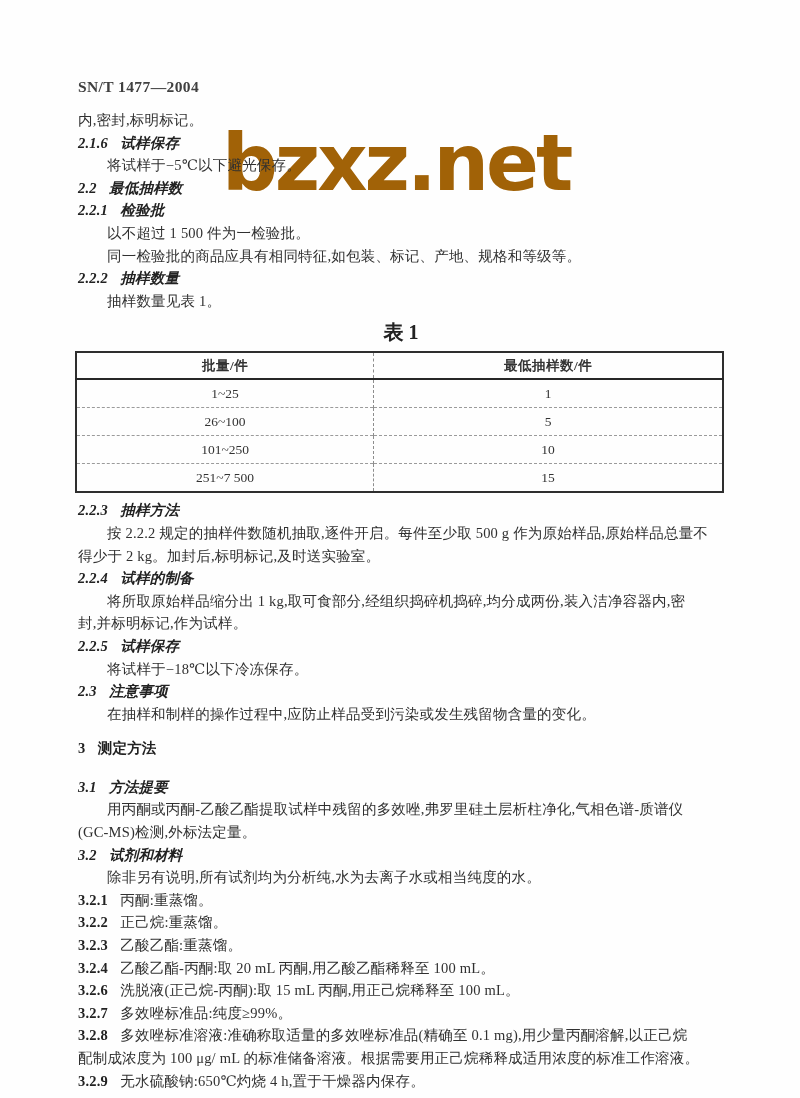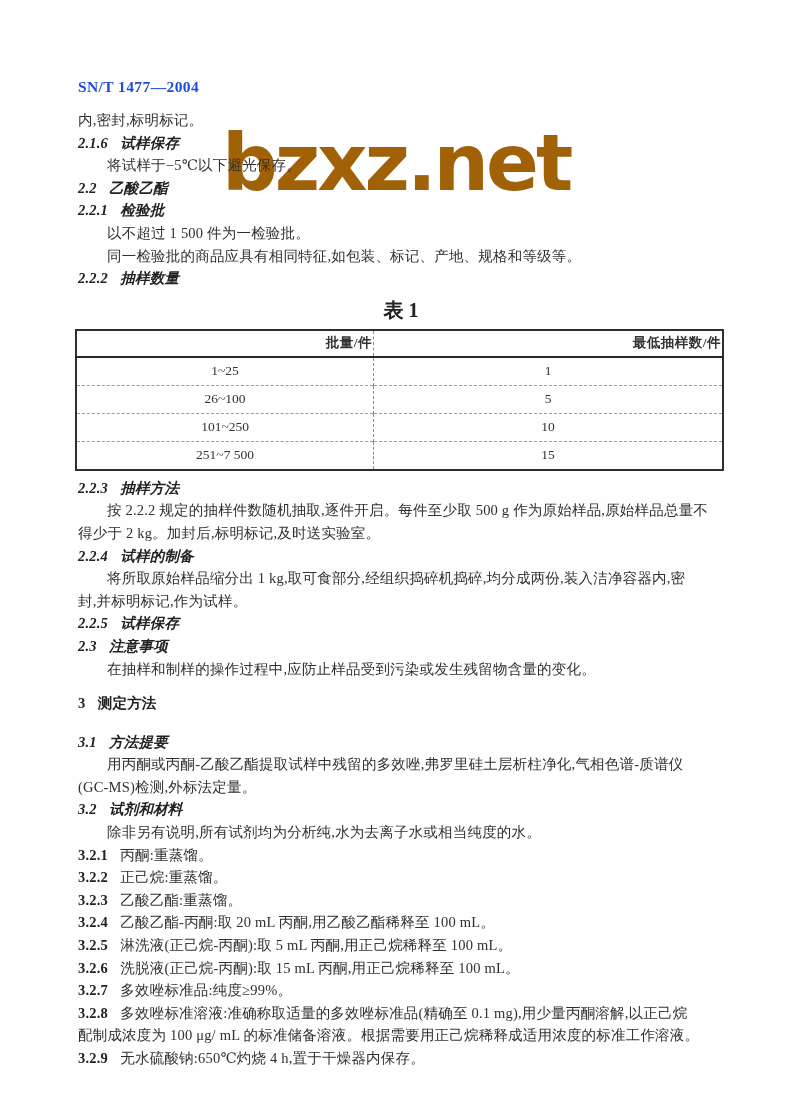--- a/index.html
+++ b/index.html
@@ -26,21 +26,21 @@
     letter-spacing:-3px;
     color:#a16207;
     z-index:0;
     user-select:none;
   }
   .content{position:relative;z-index:1;}
   .doc-number{
     font-weight:bold;
     font-size:15.5px;
     letter-spacing:.4px;
-    color:#1d4ed8;
+    color:#404040;
     margin-bottom:13px;
   }
   .line{
     font-size:14.5px;
     line-height:22.6px;
     letter-spacing:.2px;
     white-space:pre-wrap;
   }
   .line.h{font-weight:bold;color:#222;font-style:italic;}
   .line.c{font-weight:bold;color:#222;margin:12px 0 16px 0;}
@@ -59,21 +59,21 @@
     border-collapse:collapse;
     border:2px solid #2e2e2e;
     font-size:13.5px;
     color:#333;
     margin-bottom:6px;
   }
   table.sampling th{
     font-weight:600;
     height:23px;
     border-bottom:2.4px solid #272727;
-    text-align:right;
+    text-align:center;
     letter-spacing:.5px;
   }
   table.sampling td{
     height:25px;
     text-align:center;
     border-top:1px dashed #9b9b9b;
     font-family:Liberation Serif, serif;
   }
   table.sampling th:first-child,
   table.sampling td:first-child{
@@ -87,25 +87,26 @@
 <div class="page">
   <div class="watermark">bzxz.net</div>
 
   <div class="content">
     <div class="doc-number">SN/T 1477—2004</div>
 
     <div id="content-top">
         <div class="line w"><span>内,密封,标明标记。</span></div>
         <div class="line h"><span class="num">2.1.6</span><span>试样保存</span></div>
         <div class="line p"><span>将试样于−5℃以下避光保存。</span></div>
-        <div class="line h"><span class="num">2.2</span><span>乙酸乙酯</span></div>
+        <div class="line h"><span class="num">2.2</span><span>最低抽样数</span></div>
         <div class="line h"><span class="num">2.2.1</span><span>检验批</span></div>
         <div class="line p"><span>以不超过 1 500 件为一检验批。</span></div>
         <div class="line p"><span>同一检验批的商品应具有相同特征,如包装、标记、产地、规格和等级等。</span></div>
         <div class="line h"><span class="num">2.2.2</span><span>抽样数量</span></div>
+        <div class="line p"><span>抽样数量见表 1。</span></div>
       </div>
 
     <div class="table-caption">表 1</div>
 
     <table class="sampling">
       <thead>
         <tr id="table-head-row">
             <th>批量/件</th>
             <th>最低抽样数/件</th>
           </tr>
@@ -131,33 +132,33 @@
     </table>
 
     <div id="content-bottom">
         <div class="line h"><span class="num">2.2.3</span><span>抽样方法</span></div>
         <div class="line p"><span>按 2.2.2 规定的抽样件数随机抽取,逐件开启。每件至少取 500 g 作为原始样品,原始样品总量不</span></div>
         <div class="line w"><span>得少于 2 kg。加封后,标明标记,及时送实验室。</span></div>
         <div class="line h"><span class="num">2.2.4</span><span>试样的制备</span></div>
         <div class="line p"><span>将所取原始样品缩分出 1 kg,取可食部分,经组织捣碎机捣碎,均分成两份,装入洁净容器内,密</span></div>
         <div class="line w"><span>封,并标明标记,作为试样。</span></div>
         <div class="line h"><span class="num">2.2.5</span><span>试样保存</span></div>
+        <div class="line p"><span>将试样于−18℃以下冷冻保存。</span></div>
         <div class="line h"><span class="num">2.3</span><span>注意事项</span></div>
         <div class="line p"><span>在抽样和制样的操作过程中,应防止样品受到污染或发生残留物含量的变化。</span></div>
         <div class="line c"><span class="num">3</span><span>测定方法</span></div>
         <div class="line h"><span class="num">3.1</span><span>方法提要</span></div>
         <div class="line p"><span>用丙酮或丙酮-乙酸乙酯提取试样中残留的多效唑,弗罗里硅土层析柱净化,气相色谱-质谱仪</span></div>
         <div class="line w"><span>(GC-MS)检测,外标法定量。</span></div>
         <div class="line h"><span class="num">3.2</span><span>试剂和材料</span></div>
         <div class="line p"><span>除非另有说明,所有试剂均为分析纯,水为去离子水或相当纯度的水。</span></div>
         <div class="line n"><span class="num">3.2.1</span><span>丙酮:重蒸馏。</span></div>
         <div class="line n"><span class="num">3.2.2</span><span>正己烷:重蒸馏。</span></div>
         <div class="line n"><span class="num">3.2.3</span><span>乙酸乙酯:重蒸馏。</span></div>
         <div class="line n"><span class="num">3.2.4</span><span>乙酸乙酯-丙酮:取 20 mL 丙酮,用乙酸乙酯稀释至 100 mL。</span></div>
-        <div class="line n"><span class="num">3.2.5</span><span>淋洗液(正己烷-丙酮):取 5 mL 丙酮,用正己烷稀释至 100 mL。</span></div>
         <div class="line n"><span class="num">3.2.6</span><span>洗脱液(正己烷-丙酮):取 15 mL 丙酮,用正己烷稀释至 100 mL。</span></div>
         <div class="line n"><span class="num">3.2.7</span><span>多效唑标准品:纯度≥99%。</span></div>
         <div class="line n"><span class="num">3.2.8</span><span>多效唑标准溶液:准确称取适量的多效唑标准品(精确至 0.1 mg),用少量丙酮溶解,以正己烷</span></div>
         <div class="line w"><span>配制成浓度为 100 μg/ mL 的标准储备溶液。根据需要用正己烷稀释成适用浓度的标准工作溶液。</span></div>
         <div class="line n"><span class="num">3.2.9</span><span>无水硫酸钠:650℃灼烧 4 h,置于干燥器内保存。</span></div>
       </div>
 
   </div>
 </div>
 

